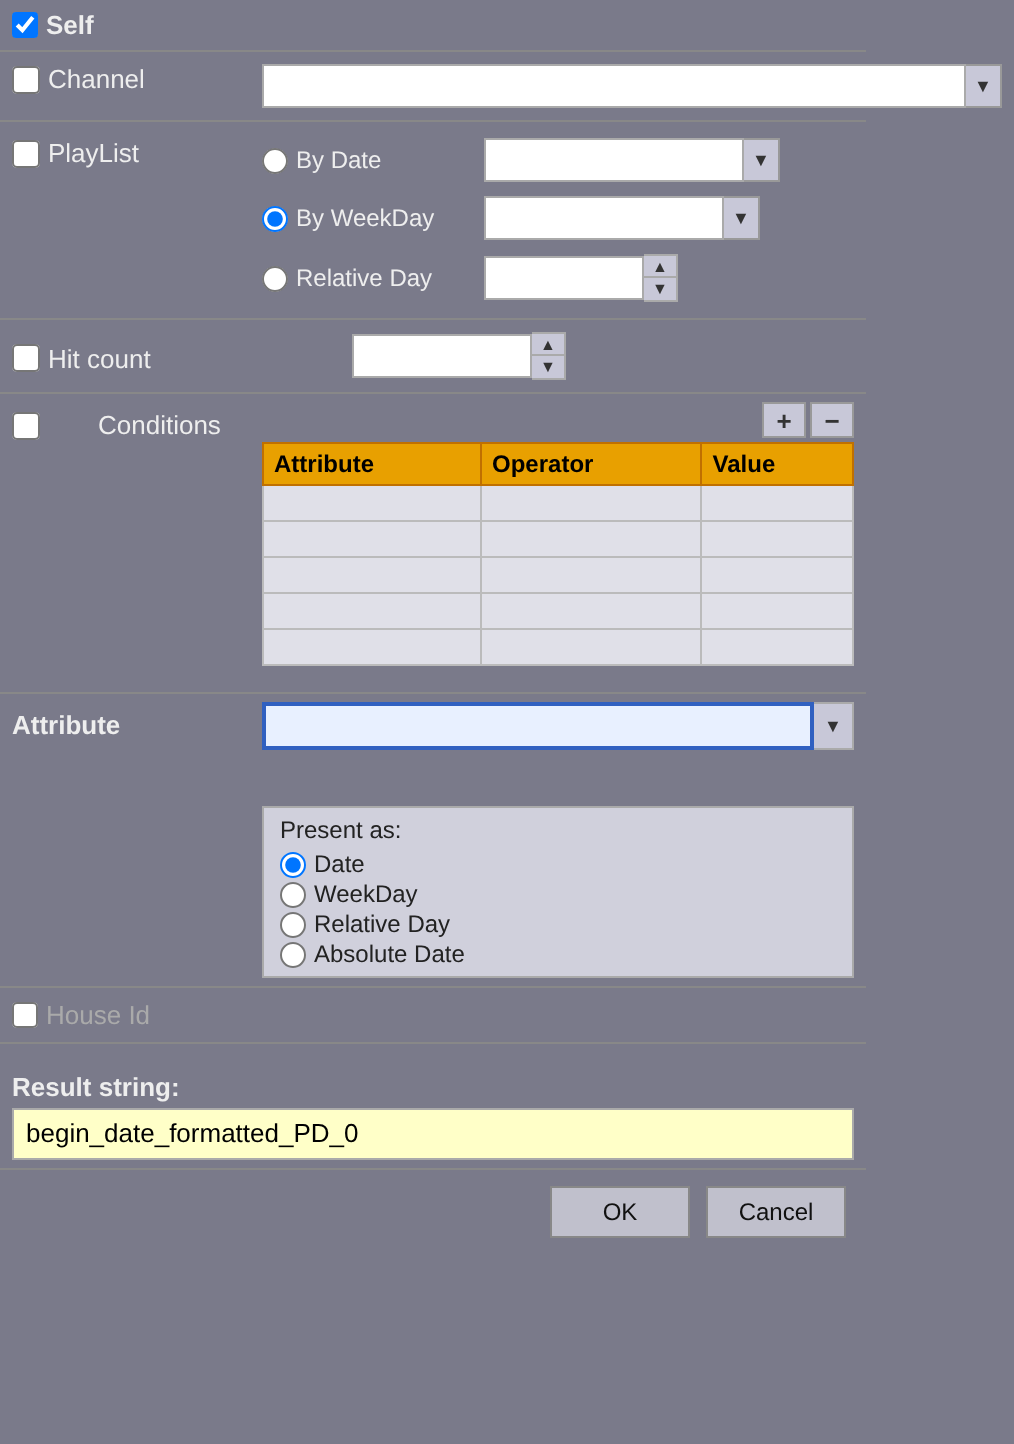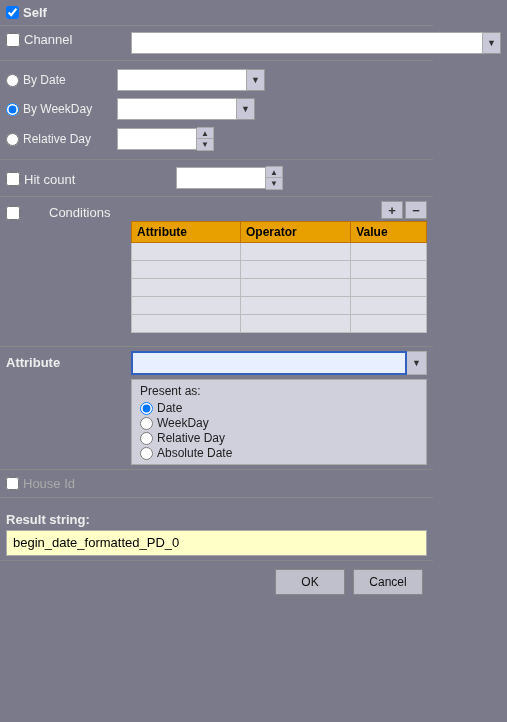--- a/index.html
+++ b/index.html
@@ -291,20 +291,21 @@
       font-size: 9px;
       cursor: pointer;
       color: #333;
     }
 
     .present-as-box {
       background: #d0d0dc;
       border: 1px solid #aaa;
       padding: 4px 8px;
       margin-left: 0;
+      margin-top: 24px;
     }
 
     .present-as-title {
       font-size: 12px;
       color: #222;
       margin-bottom: 3px;
     }
 
     .present-as-options {
       display: flex;
@@ -398,20 +399,24 @@
     </div>
     <div class="section-content">
       <div class="dropdown-wrap">
         <input type="text" class="select-full" style="width: 352px;">
         <div class="dropdown-btn">▼</div>
       </div>
     </div>
   </div>
 
   <div class="playlist-section">
+    <div class="section-label" style="padding-top:4px;">
+      <input type="checkbox" style="">
+      <span>PlayList</span>
+    </div>
     <div class="section-content">
 
       <div class="radio-row">
         <input type="radio" name="playlist-type" style="">
         <span class="radio-label">By Date</span>
         <div class="dropdown-wrap">
           <input type="text" class="date-input" style="">
           <div class="dropdown-btn">▼</div>
         </div>
       </div>

